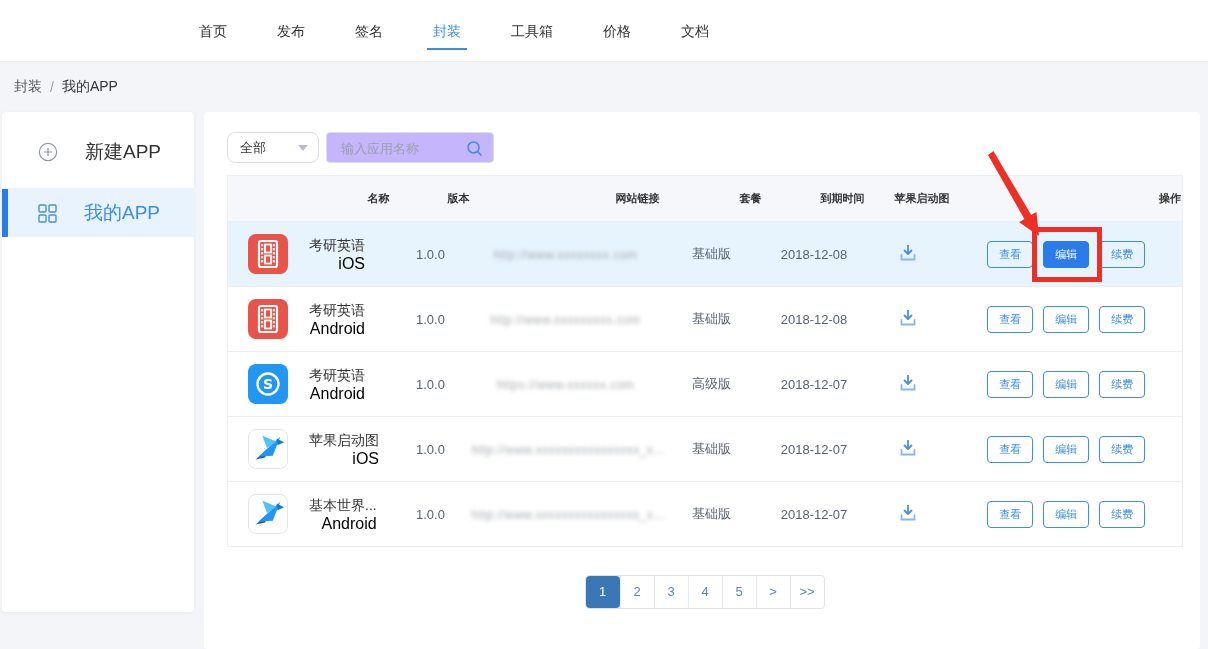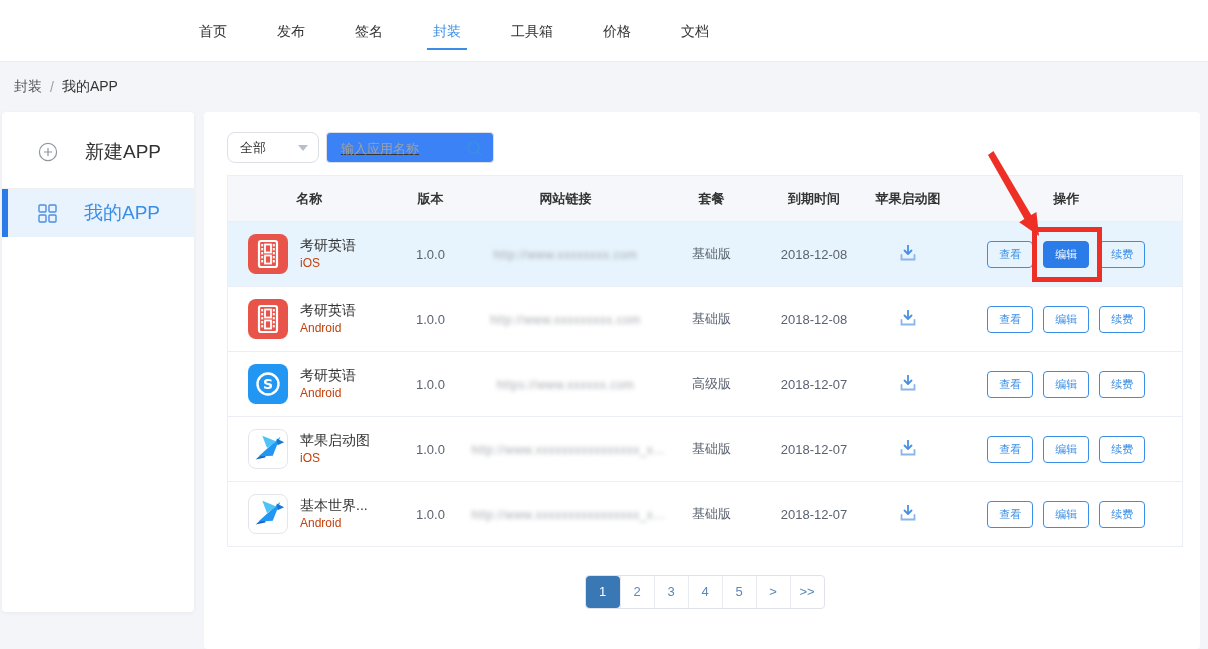--- a/index.html
+++ b/index.html
@@ -31,34 +31,34 @@
   .side-item{height:48px;display:flex;align-items:center;padding-left:36px;gap:27px;font-size:19px;color:#333;cursor:pointer;}
   .side-item.first{margin-top:16px;}
   .side-divider{height:1px;background:#eef0f3;margin-top:12px;}
   .side-item.active{background:#e9f3fd;color:var(--primary);border-left:6px solid var(--primary-filled);padding-left:30px;}
   .side-icon{display:inline-flex;align-items:center;}
   
   .main{position:absolute;left:204px;top:112px;width:996px;height:537px;background:#fff;border-radius:4px;padding:20px 0 0 23px;}
   .controls{display:flex;gap:7px;margin-bottom:12px;align-items:center;}
   .select-box{width:92px;height:31px;border:1px solid #dcdfe6;border-radius:8px;display:flex;align-items:center;justify-content:space-between;padding:0 10px 0 12px;font-size:13px;color:#333;background:#fff;cursor:pointer;}
   .caret{width:0;height:0;border-left:5px solid transparent;border-right:5px solid transparent;border-top:6px solid #b9bfc9;}
-  .search-box{width:168px;height:31px;border:1px solid #dcdfe6;border-radius:4px;display:flex;align-items:center;padding:2px 10px 0 12px;background:#3b82f6;text-decoration:underline;}
+  .search-box{width:168px;height:31px;border:1px solid #dcdfe6;border-radius:4px;display:flex;align-items:center;padding:2px 10px 0 12px;background:#c4b5fd;}
   .search-box input{border:none;outline:none;flex:1;min-width:0;font-size:13px;color:#333;background:transparent;font-family:"Liberation Sans",sans-serif;}
   .search-box input::placeholder{color:#9aa1a9;}
   .search-icon{display:inline-flex;cursor:pointer;}
   
   table{width:955px;border-collapse:collapse;border:1px solid #ebeef5;table-layout:fixed;}
-  thead th{background:#f5f7fa;height:46px;font-size:13px;color:#333;font-weight:600;text-align:center;}
+  thead th{background:#f5f7fa;height:46px;font-size:11px;color:#333;font-weight:600;text-align:right;}
   tbody td{height:65px;border-top:1px solid #ebeef5;text-align:center;font-size:13px;color:#5a6270;}
   tr.hl td{background:var(--row-hl);}
-  .name-cell{display:flex;align-items:center;text-align:left;padding-left:19px;gap:12px;}
+  .name-cell{display:flex;align-items:center;text-align:right;padding-left:19px;gap:21px;}
   .appicon{width:40px;height:40px;border-radius:8px;flex:0 0 40px;display:flex;align-items:center;justify-content:center;}
   .appicon.bird{border:1px solid #e2e6ea;}
   .app-title{font-size:14px;color:#333;line-height:17px;white-space:nowrap;}
-  .app-platform{font-size:12px;color:#c2410c;line-height:15px;margin-top:2px;}
+  .app-platform{font-size:16px;color:#000000;line-height:15px;margin-top:2px;}
   .blurred{filter:blur(2px);color:#8a8f96;font-size:12px;opacity:.75;letter-spacing:.5px;white-space:nowrap;}
   .dl{display:inline-flex;cursor:pointer;}
   .actions{display:flex;gap:10px;justify-content:center;align-items:center;}
   .btn{min-width:46px;height:27px;padding:0 11px;border:1px solid var(--primary);border-radius:4px;color:var(--primary);font-size:11px;background:transparent;cursor:pointer;font-family:"Liberation Sans",sans-serif;}
   .btn.primary{background:var(--primary-filled);border-color:var(--primary-filled);color:#fff;}
   
   .edit-wrap{position:relative;display:inline-flex;}
   .red-box{position:absolute;left:-11px;top:-14px;width:70px;height:55px;border:5px solid var(--red);z-index:5;pointer-events:none;}
   .arrow-svg{position:absolute;left:-55px;top:-95px;width:70px;height:110px;z-index:6;pointer-events:none;overflow:visible;}
   

